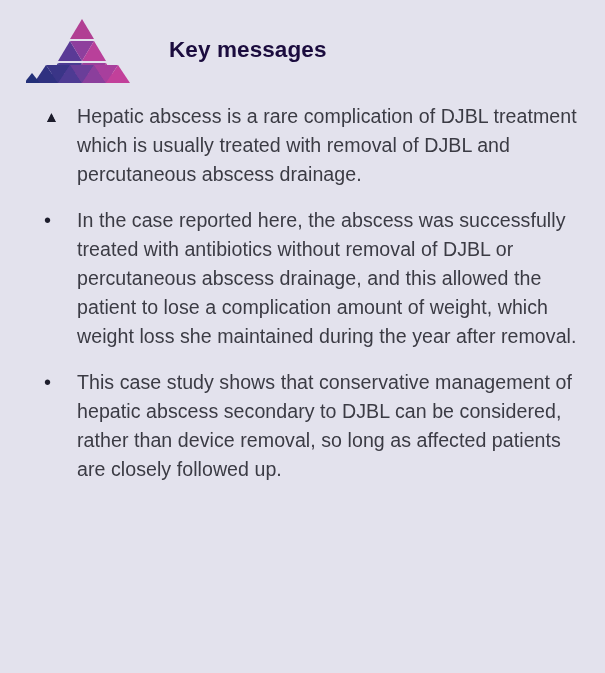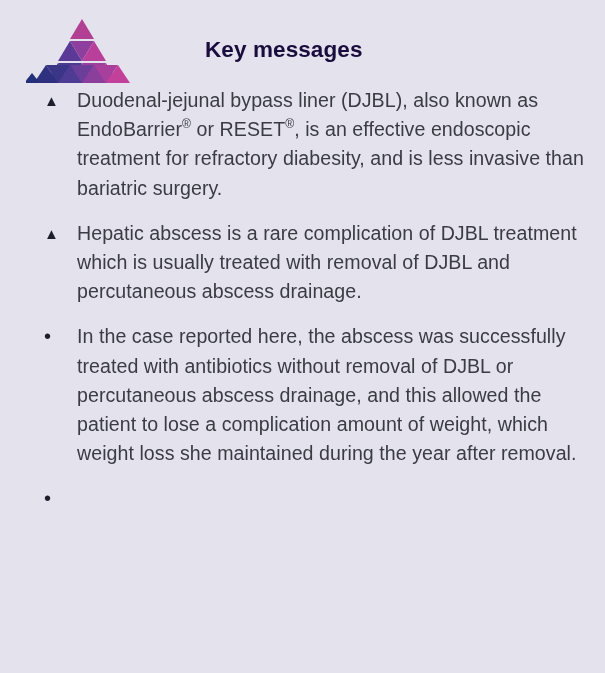--- a/index.html
+++ b/index.html
@@ -22,21 +22,20 @@
     box-sizing: border-box;
   }
 
   
   .header {
     display: flex;
     align-items: center;
     padding: 14px 0 0 26px;
     height: 86px;
     box-sizing: border-box;
-    gap: 36px;
   }
 
   .logo-mark {
     width: 112px;
     height: 70px;
     flex: 0 0 112px;
     display: block;
   }
 
   .panel-title {
@@ -134,32 +133,32 @@
       <polygon points="6,58 14,68 -2,68" fill="#243079"></polygon>
     </svg>
 
     <div class="panel-title">Key messages</div>
   </div>
 
   <ul class="messages">
 
     <li class="message-item">
       <span class="bullet-marker triangle">▲</span>
-      <span class="message-text">Duodenal-jejunal bypass liner (DJBL), also known as EndoBarrier<sup>®</sup> or RESET<sup>®</sup>, is an effective endoscopic treatment for refractory diabesity, and is less invasive than bariatric surgery.</span>
     </li>
 
     <li class="message-item">
       <span class="bullet-marker triangle">▲</span>
       <span class="message-text">Hepatic abscess is a rare complication of DJBL treatment which is usually treated with removal of DJBL and percutaneous abscess drainage.</span>
     </li>
 
     <li class="message-item">
       <span class="bullet-marker dot">•</span>
       <span class="message-text">In the case reported here, the abscess was successfully treated with antibiotics without removal of DJBL or percutaneous abscess drainage, and this allowed the patient to lose a complication amount of weight, which weight loss she maintained during the year after removal.</span>
     </li>
 
     <li class="message-item">
       <span class="bullet-marker dot">•</span>
+      <span class="message-text">This case study shows that conservative management of hepatic abscess secondary to DJBL can be considered, rather than device removal, so long as affected patients are closely followed up.</span>
     </li>
 
   </ul>
 
 </div>
 
 </body></html>

